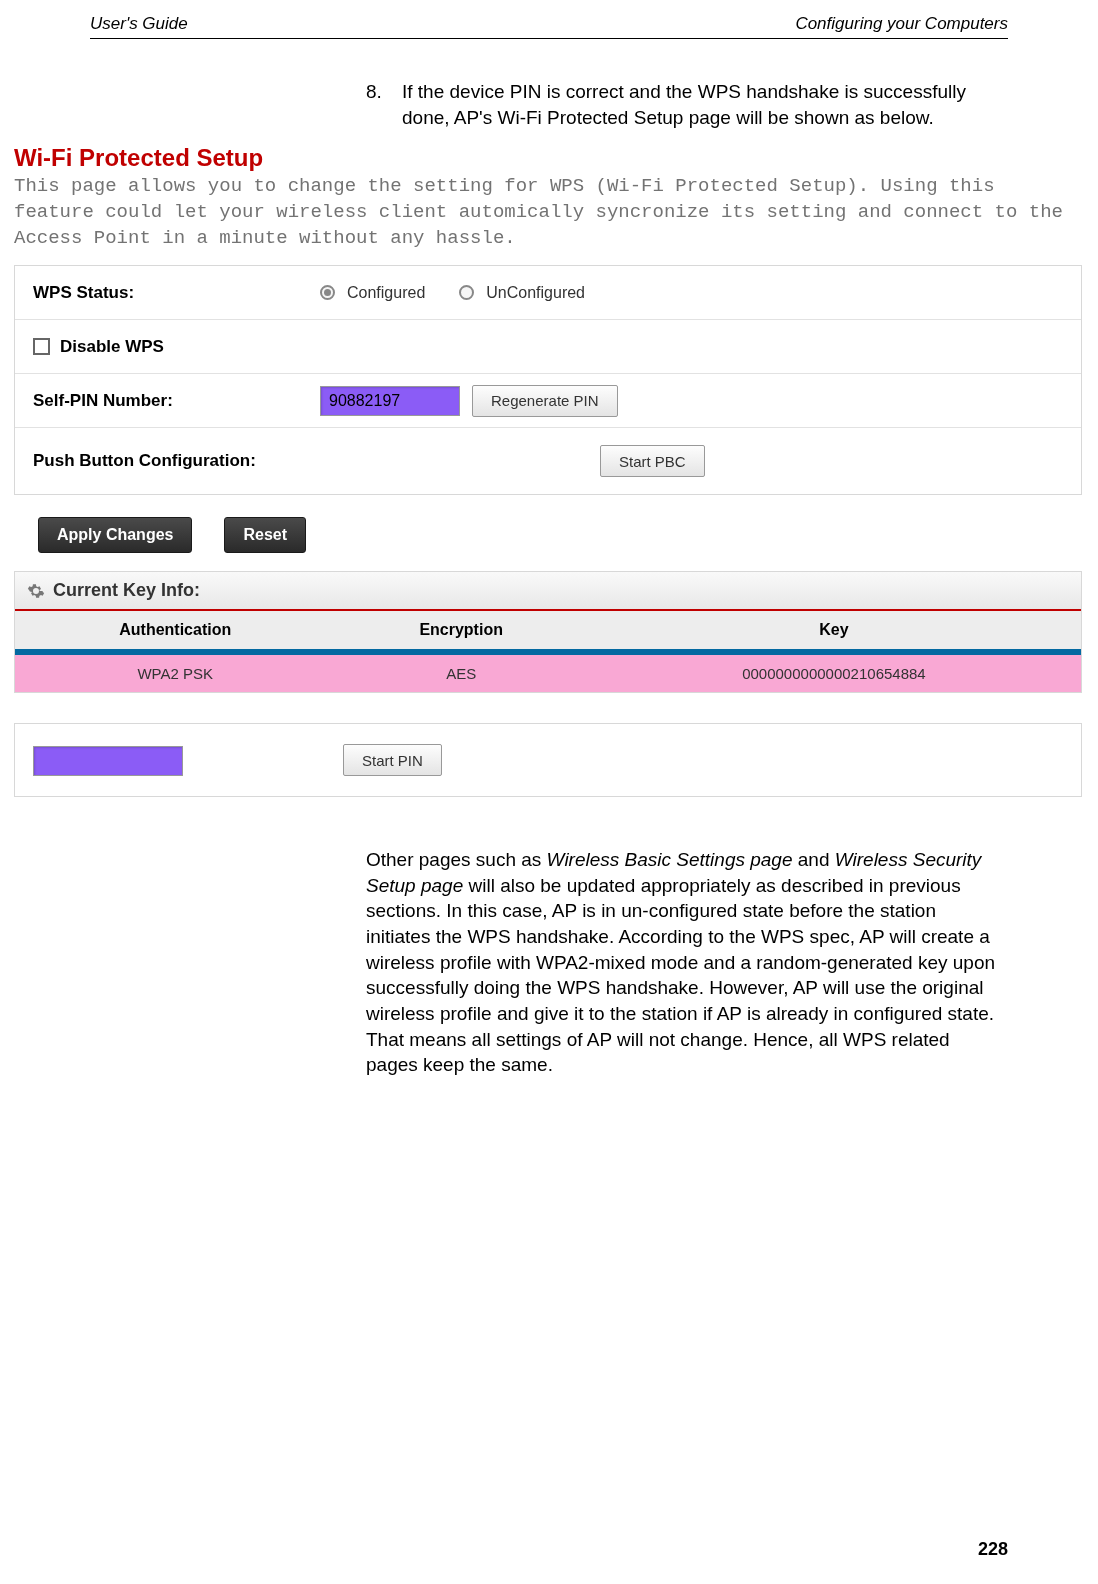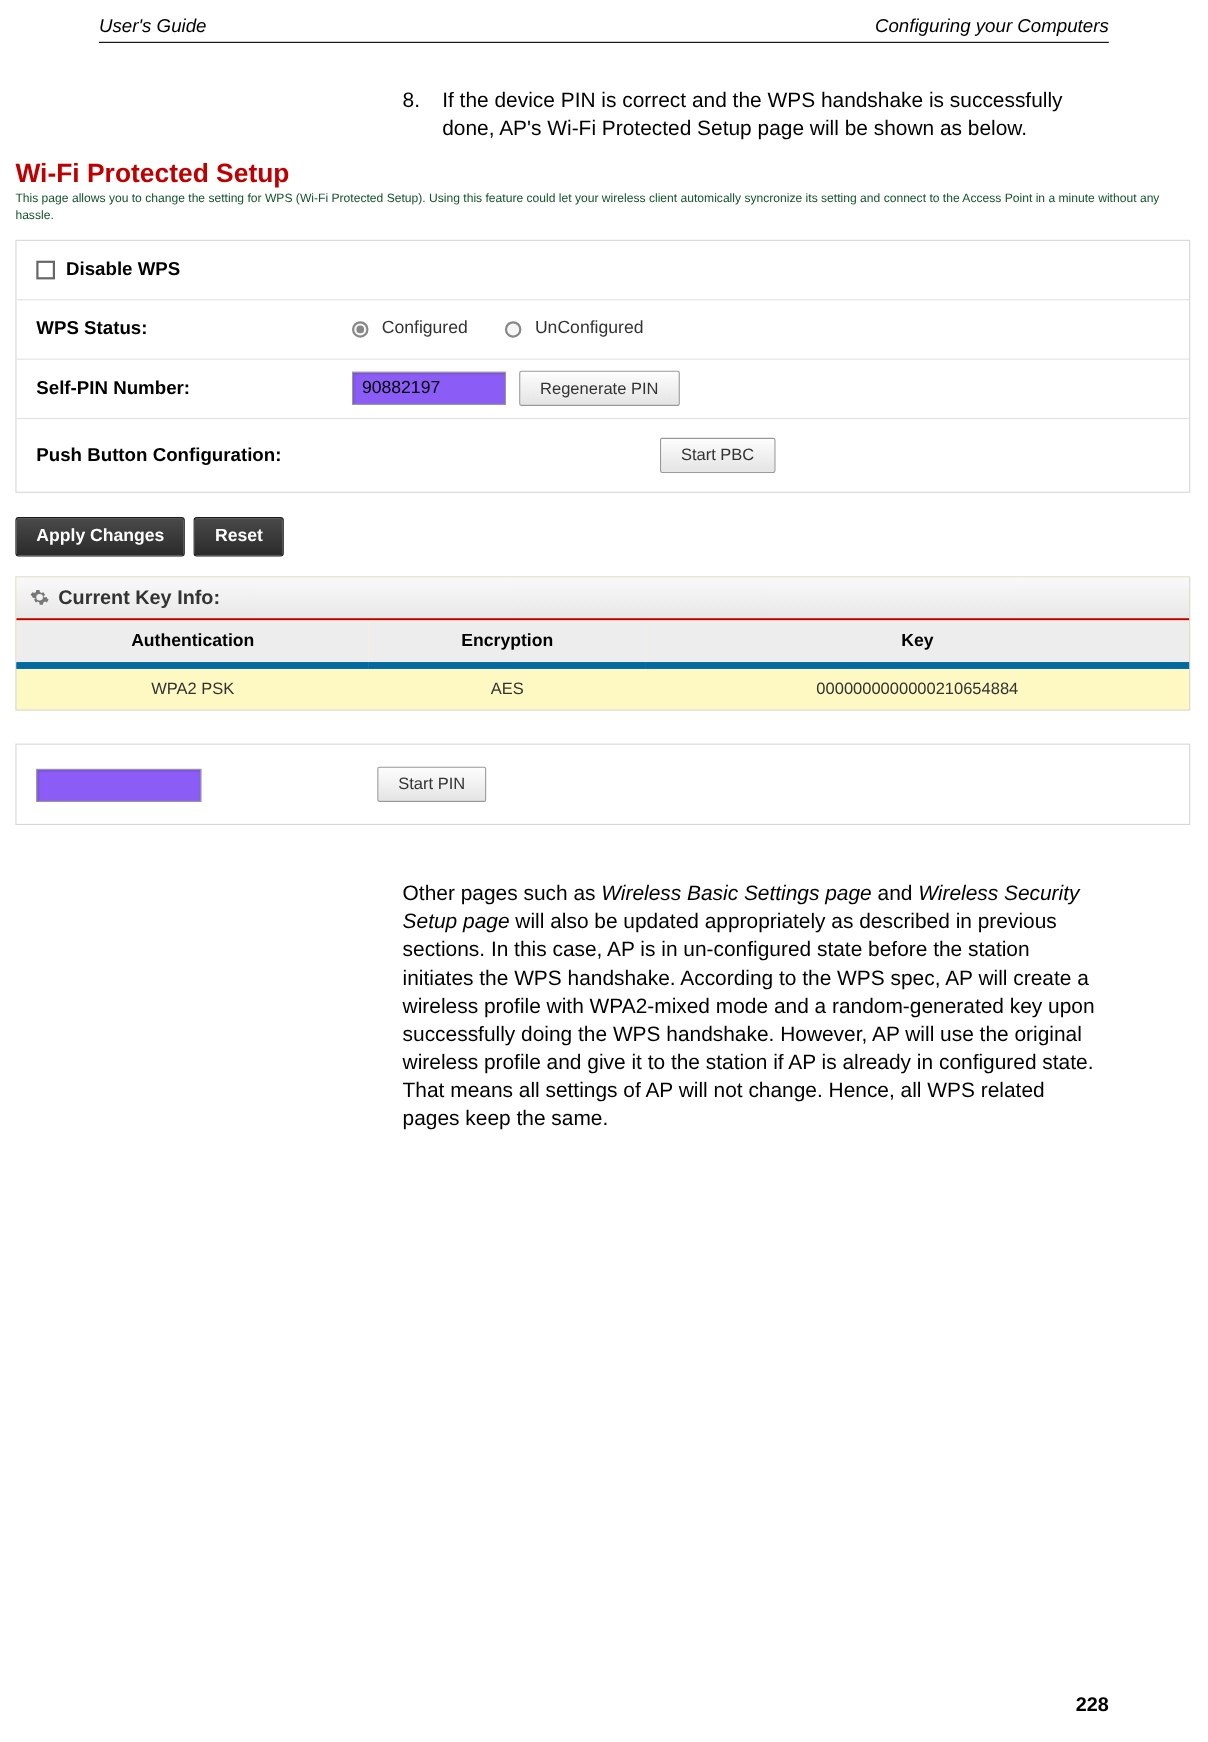--- a/index.html
+++ b/index.html
@@ -36,24 +36,25 @@
     width: 1080px;
   }
   .wps-title {
     color: #c00000;
     font-weight: bold;
     font-size: 24px;
     padding: 4px 6px 0 6px;
     font-family: Arial, sans-serif;
   }
   .wps-desc {
-    color: #14532d;
-    font-size: 11px;
+    color: #737373;
+    font-size: 19px;
     padding: 2px 6px 14px 6px;
     line-height: 1.35;
+    font-family: Liberation Mono, monospace;
   }
   .config-table {
     border: 1px solid #d8d8d8;
     background: #fff;
     margin: 0 6px;
   }
   .config-row {
     display: flex;
     border-bottom: 1px solid #e2e2e2;
     align-items: center;
@@ -131,25 +132,26 @@
     color: #fff;
     border: 1px solid #1a1a1a;
     height: 24px;
     padding: 17px 18px;
     font-size: 16px;
     font-weight: bold;
     border-radius: 3px;
     display: inline-flex;
     align-items: center;
     cursor: pointer;
+    margin-left: 24px;
   }
   .keyinfo-panel {
     margin: 18px 6px 0 6px;
     border: 1px solid #d8d8d8;
-    background: #fef9c3;
+    background: #f9a8d4;
   }
   .keyinfo-header {
     background: linear-gradient(#f9f9f9, #e8e8e8);
     border-bottom: 2px solid #c00000;
     padding: 8px 12px;
     font-weight: bold;
     font-size: 18px;
     color: #333;
     display: flex;
     align-items: center;
@@ -213,37 +215,37 @@
 <div class="step-block">
   <div class="step-num">8.</div>
   <div class="step-txt">If the device PIN is correct and the WPS handshake is successfully done, AP's Wi-Fi Protected Setup page will be shown as below.</div>
 </div>
 
 <div class="screenshot">
   <div class="wps-title">Wi-Fi Protected Setup</div>
   <div class="wps-desc">This page allows you to change the setting for WPS (Wi-Fi Protected Setup). Using this feature could let your wireless client automically syncronize its setting and connect to the Access Point in a minute without any hassle.</div>
 
   <div class="config-table">
-    <div class="config-row">
-      <div class="config-label">
-        <span class="chk"></span>
-        <span>Disable WPS</span>
-      </div>
-      <div class="config-field"></div>
-    </div>
-
     <div class="config-row">
       <div class="config-label">WPS Status:</div>
       <div class="config-field">
         <span class="radio selected"></span>
         <span>Configured</span>
         <span style="width:10px"></span>
         <span class="radio"></span>
         <span>UnConfigured</span>
       </div>
+    </div>
+
+    <div class="config-row">
+      <div class="config-label">
+        <span class="chk"></span>
+        <span>Disable WPS</span>
+      </div>
+      <div class="config-field"></div>
     </div>
 
     <div class="config-row">
       <div class="config-label">Self-PIN Number:</div>
       <div class="config-field">
         <input class="text-input" value="90882197" style="">
         <span class="btn">Regenerate PIN</span>
       </div>
     </div>
 

